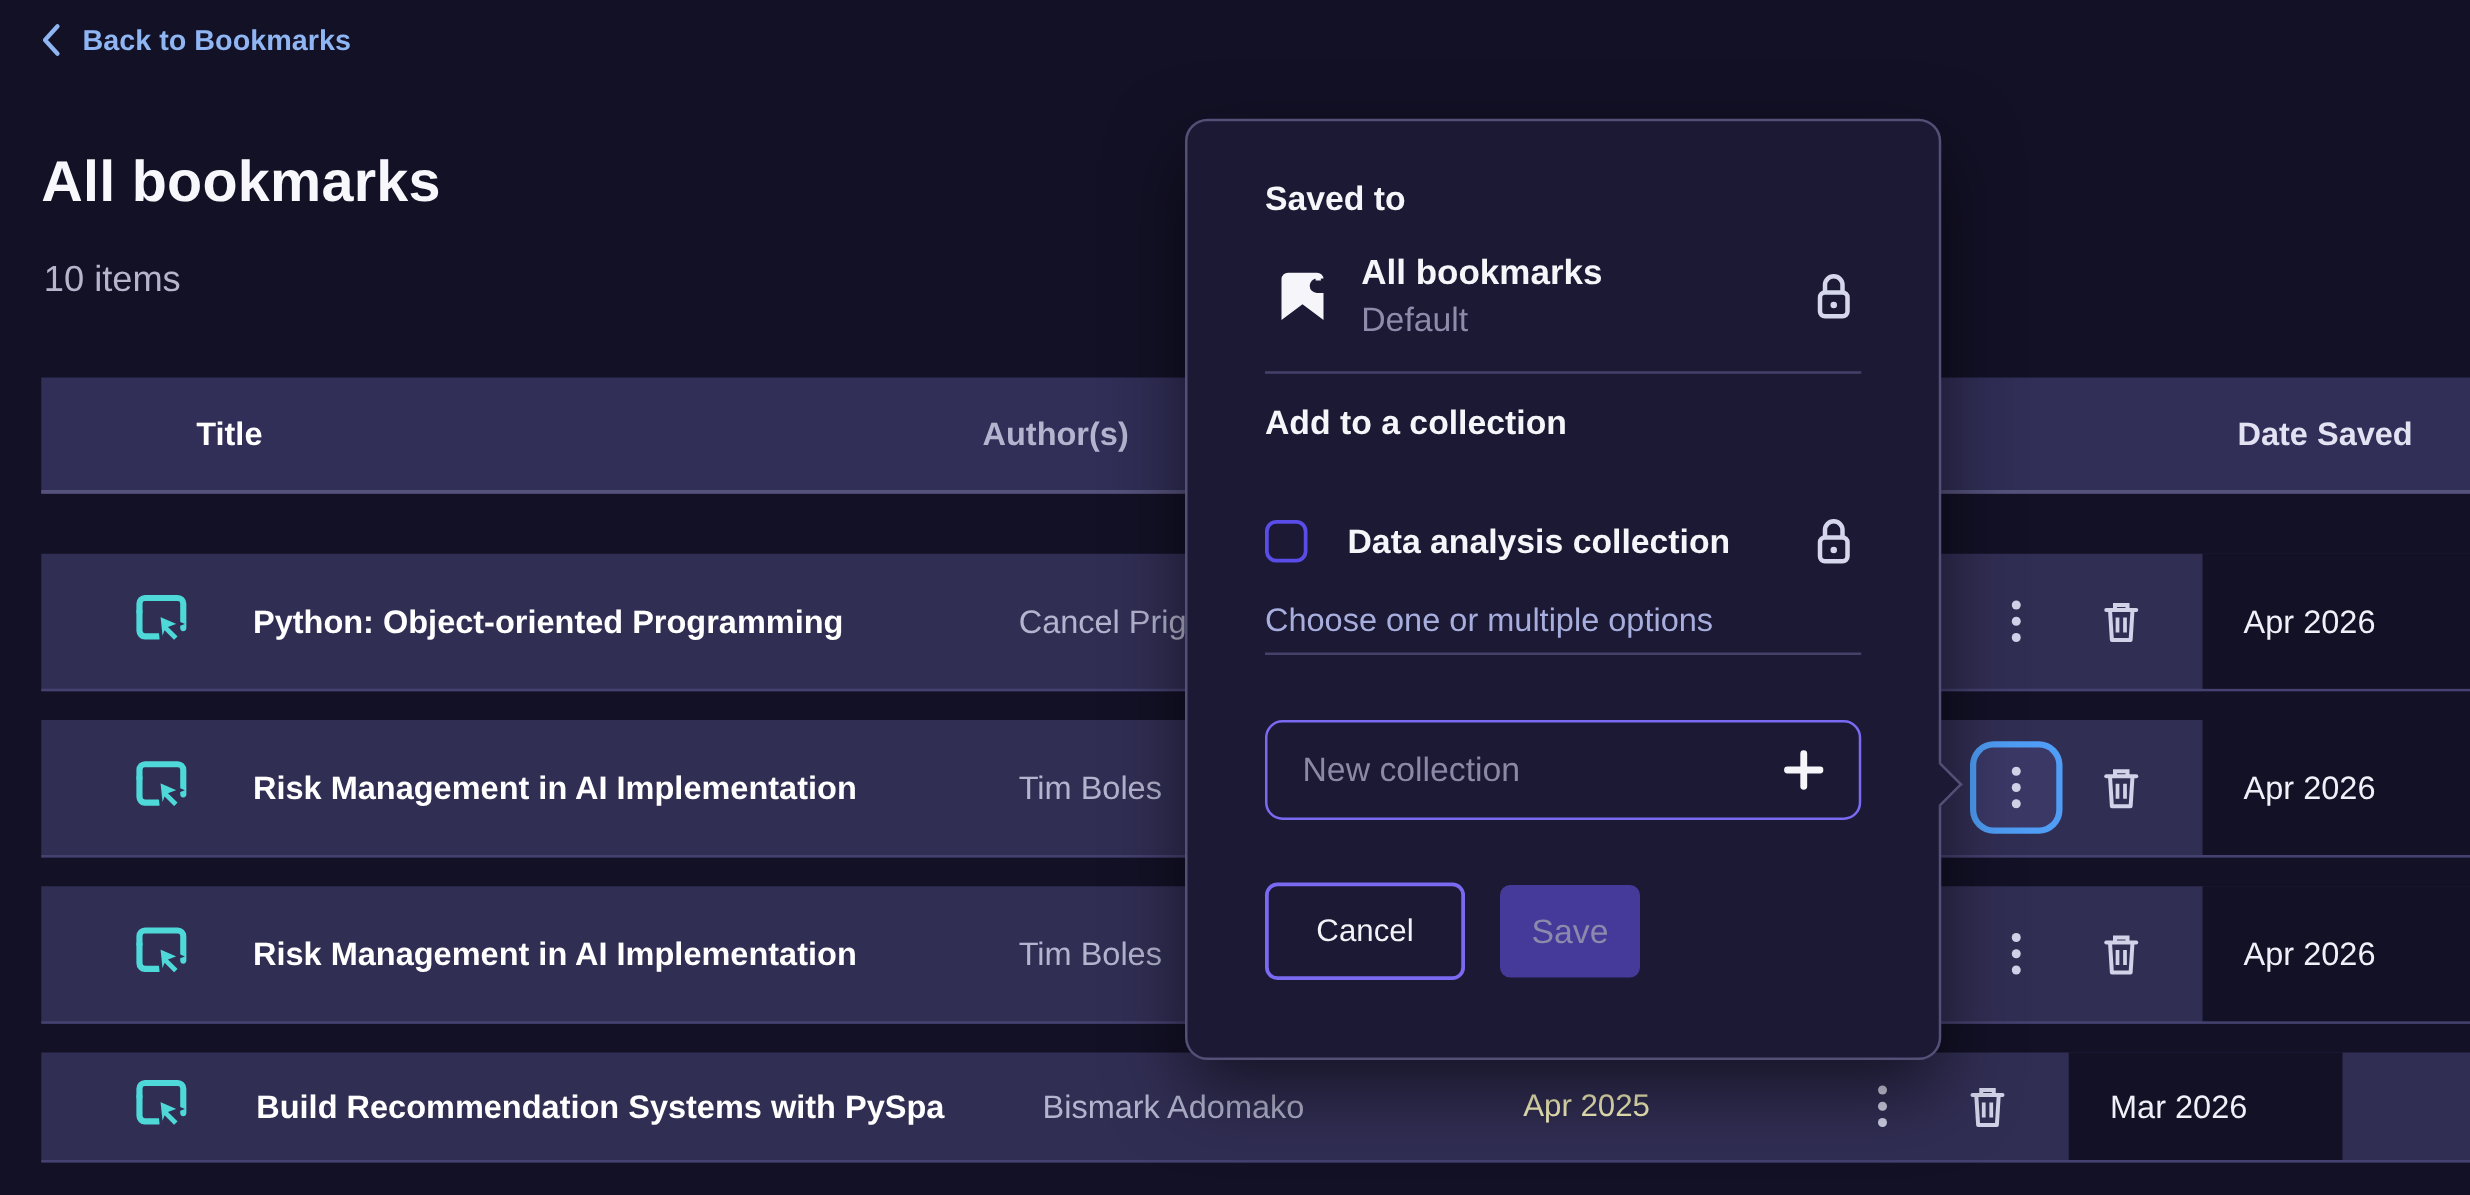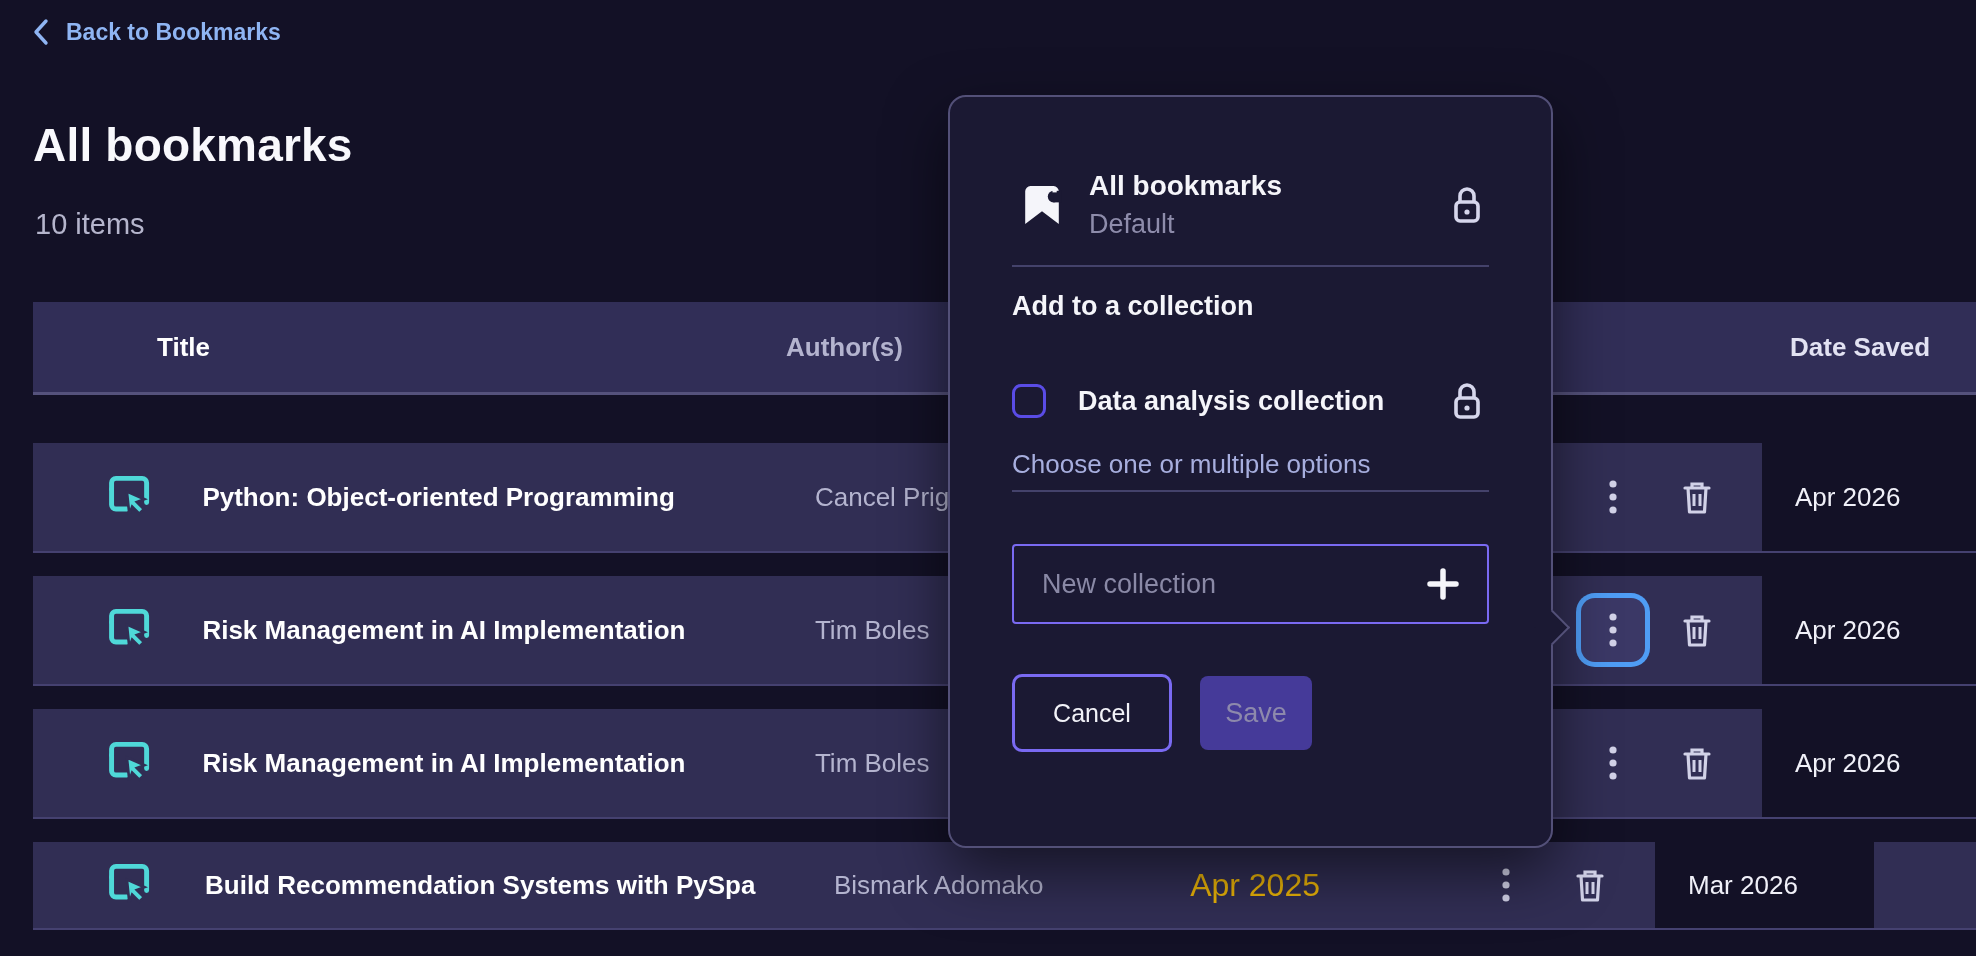--- a/index.html
+++ b/index.html
@@ -41,21 +41,21 @@
   .row {
     display:flex; align-items:stretch; height:110px;
     background:#312e54; border-bottom:2px solid #454170; margin-bottom:23px;padding-left:48px;
   }
   .row.last { height:88px; margin-bottom:0; }
 
   .cell { display:flex; align-items:center; overflow:hidden; }
   .c-icon   { width:124px; padding-left:24px; }
   .c-title  { width:629px; font-size:26px; font-weight:800; color:#ffffff; white-space:nowrap; }
   .c-author { width:310px; font-size:26px; color:#b4b4cf; white-space:nowrap; }
-  .c-date   { width:184px; font-size:32px; color:#eab308; justify-content:flex-end; padding-right:8px; }
+  .c-date   { width:184px; font-size:25px; color:#fef9c3; justify-content:flex-end; padding-right:8px; }
   .c-length { width:150px; font-size:26px; color:#b4b4cf; justify-content:flex-end; }
   .c-actions{ width:327px; justify-content:flex-end; gap:30px; padding-right:43px; }
   .c-saved  { width:219px; background:#131126; padding-left:33px; font-size:26px; color:#f0f0f8; }
   .thead .c-saved { background:transparent; color:#e2e2f2; font-weight:700; }
 
   .kebab-btn {
     width:64px; height:64px; border:none; background:transparent;
     display:flex; align-items:center; justify-content:center;
     border-radius:14px; cursor:pointer; flex:none;
   }
@@ -92,21 +92,21 @@
   .collection-row { display:flex; align-items:center; margin-top:55px; height:46px; }
   .checkbox {
     width:34px; height:34px; border:3px solid #5a4ce6; border-radius:9px;
     background:transparent; cursor:pointer; flex:none;
   }
   .collection-row .name { margin-left:32px; font-size:27px; font-weight:700; color:#f5f5fa; }
   .helper { margin-top:24px; font-size:26px; color:#a7aede; line-height:32px; }
   .divider2 { height:2px; background:#44426b; margin-top:10px; }
 
   .new-collection {
-    margin-top:52px; height:80px; border:2px solid #7a6af2; border-radius:4px;
+    margin-top:52px; height:80px; border:2px solid #7a6af2; border-radius:14px;
     display:flex; align-items:center; padding:0 28px 0 28px; cursor:text;
   }
   .new-collection .placeholder { font-size:27px; color:#8a89a6; flex:1; }
   .plus-btn { background:none; border:none; cursor:pointer; display:flex; align-items:center; }
 
   .pop-buttons { display:flex; align-items:center; margin-top:50px; gap:28px; }
   .btn-cancel {
     width:160px; height:78px; background:transparent; border:3px solid #7a6af2;
     border-radius:10px; color:#f2f2f8; font-size:25px; font-family:Liberation Sans, sans-serif; cursor:pointer;
   }
@@ -297,20 +297,21 @@
       </button>
     </div>
     <div class="cell c-saved">Mar 2026</div>
   </div>
 </div>
 </div>
 
 <div class="popover">
   <div class="caret"></div>
 
+  <div class="pop-heading">Saved to</div>
 
   <div class="saved-item">
     <span style="display:flex;margin-left:10px">
       <svg width="40" height="42" viewBox="0 0 38 40">
           <use href="#svg-bookmark"></use>
         </svg>
     </span>
     <span class="texts">
       <span class="name" style="display:block">All bookmarks</span>
       <span class="sub" style="display:block">Default</span>

